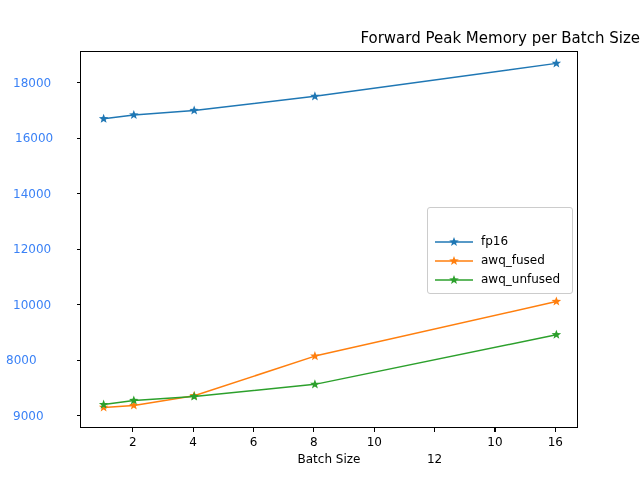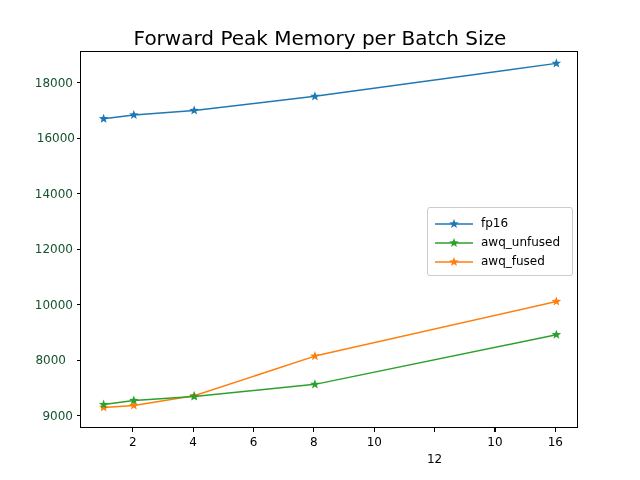--- a/index.html
+++ b/index.html
@@ -17,22 +17,22 @@
     position: relative;
     width: 640px;
     height: 480px;
     background: #ffffff;
   }
   #chart-title {
     position: absolute;
     left: 0;
     top: 30px;
     width: 640px;
-    text-align: center;
-    font-size: 20px;
+    text-align: right;
+    font-size: 15px;
     color: #000000;
     line-height: 16px;
   }
   #plot-area {
     position: absolute;
     left: 80px;
     top: 51px;
     width: 498px;
     height: 377px;
     border: 1.1px solid #000000;
@@ -51,23 +51,22 @@
     position: absolute;
     left: 0;
     top: 0;
     width: 640px;
     height: 480px;
     pointer-events: none;
   }
   .ytick-label-pos {
     position: absolute;
     width: 60px;
-    text-align: right;
-    font-size: 12px;
-    color: #14532d;
+    font-size: 12px;
+    color: #3b82f6;
     transform: translateY(-50%);
   }
   .ytick-mark {
     position: absolute;
     width: 3.5px;
     height: 1.1px;
     background: #000000;
   }
   .xtick-label-pos {
     position: absolute;
@@ -94,21 +93,21 @@
   }
   #legend {
     position: absolute;
     left: 427px;
     top: 207px;
     width: 146px;
     box-sizing: border-box;
     border: 0.8px solid #cccccc;
     border-radius: 3px;
     background: #ffffff;
-    padding: 5px 6px 5px 6px;
+    padding: 23px 6px 5px 6px;
   }
   .legend-row {
     display: flex;
     align-items: center;
     height: 19px;
   }
   .legend-swatch {
     width: 40px;
     height: 14px;
     flex: 0 0 40px;
@@ -182,38 +181,39 @@
       <div class="xtick-mark" style="left: 373.723px; top: 428px;"></div>
       <div class="xtick-label-pos" style="left: 374.273px; top: 435px;">10</div>
       <div class="xtick-mark" style="left: 434.086px; top: 428px;"></div>
       <div class="xtick-label-pos" style="left: 434.636px; top: 452px;">12</div>
       <div class="xtick-mark" style="left: 494.45px; top: 428px;"></div>
       <div class="xtick-label-pos" style="left: 495px; top: 435px;">10</div>
       <div class="xtick-mark" style="left: 554.814px; top: 428px;"></div>
       <div class="xtick-label-pos" style="left: 555.364px; top: 435px;">16</div>
     </div>
 
+  <div id="xlabel">Batch Size</div>
 
   <div id="legend">
       <div class="legend-row">
         <div class="legend-swatch"><svg width="40" height="14" viewBox="0 0 40 14">
             <line x1="1" y1="7" x2="39" y2="7" stroke="#1f77b4" stroke-width="1.5"></line>
             <path d="M20.00,2.00L21.23,5.30L24.76,5.45L22.00,7.65L22.94,11.05L20.00,9.10L17.06,11.05L18.00,7.65L15.24,5.45L18.77,5.30Z" fill="#1f77b4"></path>
           </svg></div>
         <span class="legend-text">fp16</span>
       </div>
       <div class="legend-row">
         <div class="legend-swatch"><svg width="40" height="14" viewBox="0 0 40 14">
+            <line x1="1" y1="7" x2="39" y2="7" stroke="#ff7f0e" stroke-width="1.5"></line>
+            <path d="M20.00,2.00L21.23,5.30L24.76,5.45L22.00,7.65L22.94,11.05L20.00,9.10L17.06,11.05L18.00,7.65L15.24,5.45L18.77,5.30Z" fill="#ff7f0e"></path>
+          </svg></div>
+        <span class="legend-text">awq_fused</span>
+      </div>
+      <div class="legend-row">
+        <div class="legend-swatch"><svg width="40" height="14" viewBox="0 0 40 14">
             <line x1="1" y1="7" x2="39" y2="7" stroke="#2ca02c" stroke-width="1.5"></line>
             <path d="M20.00,2.00L21.23,5.30L24.76,5.45L22.00,7.65L22.94,11.05L20.00,9.10L17.06,11.05L18.00,7.65L15.24,5.45L18.77,5.30Z" fill="#2ca02c"></path>
           </svg></div>
         <span class="legend-text">awq_unfused</span>
       </div>
-      <div class="legend-row">
-        <div class="legend-swatch"><svg width="40" height="14" viewBox="0 0 40 14">
-            <line x1="1" y1="7" x2="39" y2="7" stroke="#ff7f0e" stroke-width="1.5"></line>
-            <path d="M20.00,2.00L21.23,5.30L24.76,5.45L22.00,7.65L22.94,11.05L20.00,9.10L17.06,11.05L18.00,7.65L15.24,5.45L18.77,5.30Z" fill="#ff7f0e"></path>
-          </svg></div>
-        <span class="legend-text">awq_fused</span>
-      </div>
     </div>
 
 </div>
 
 </body></html>

